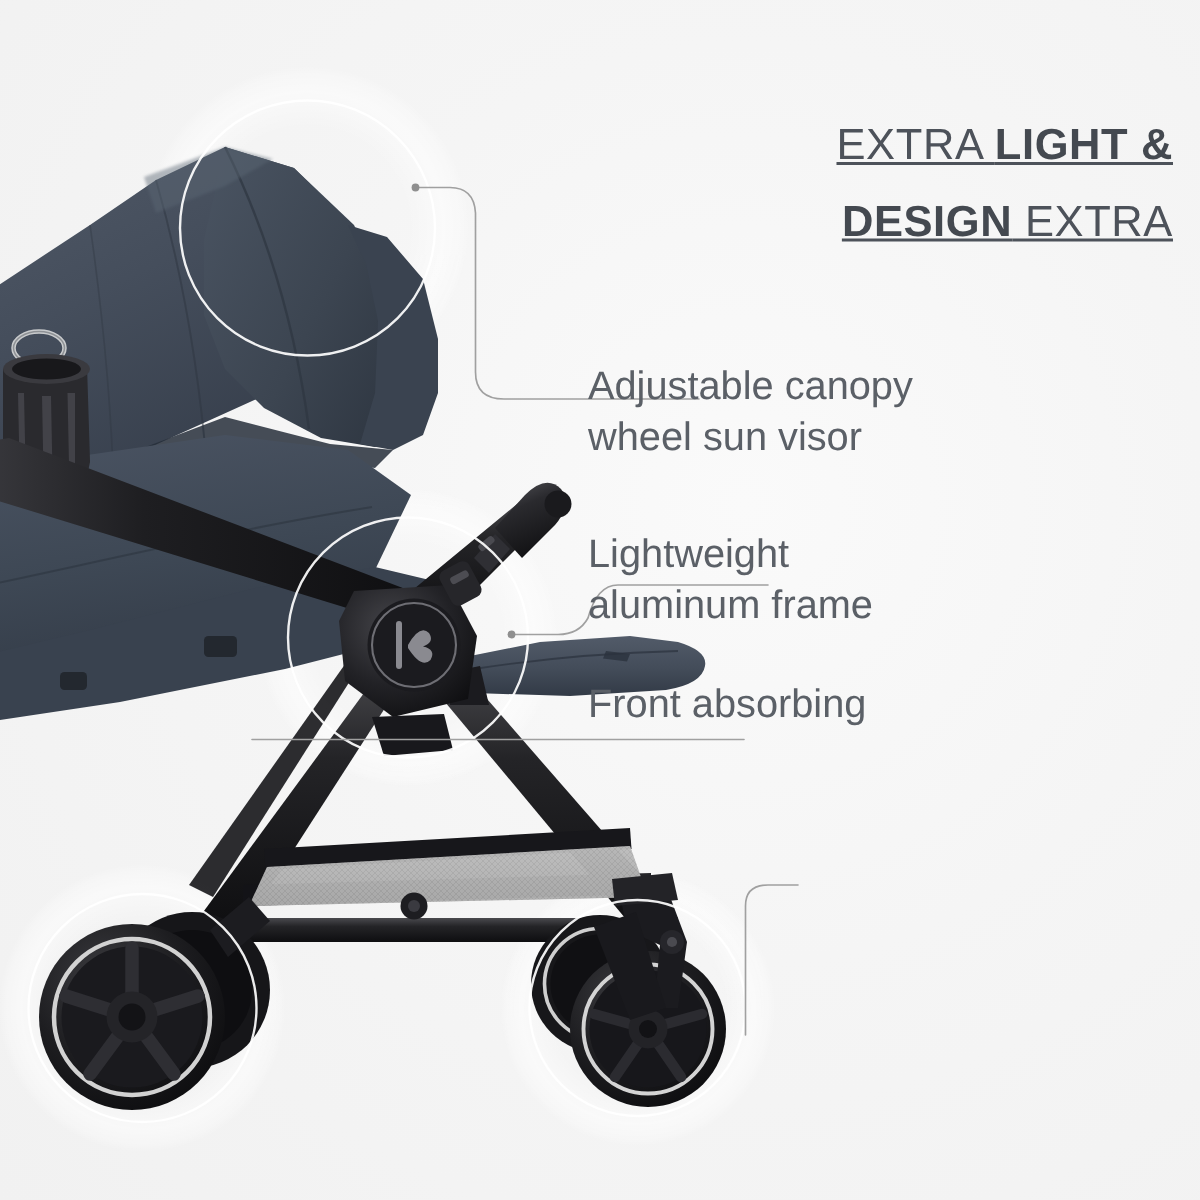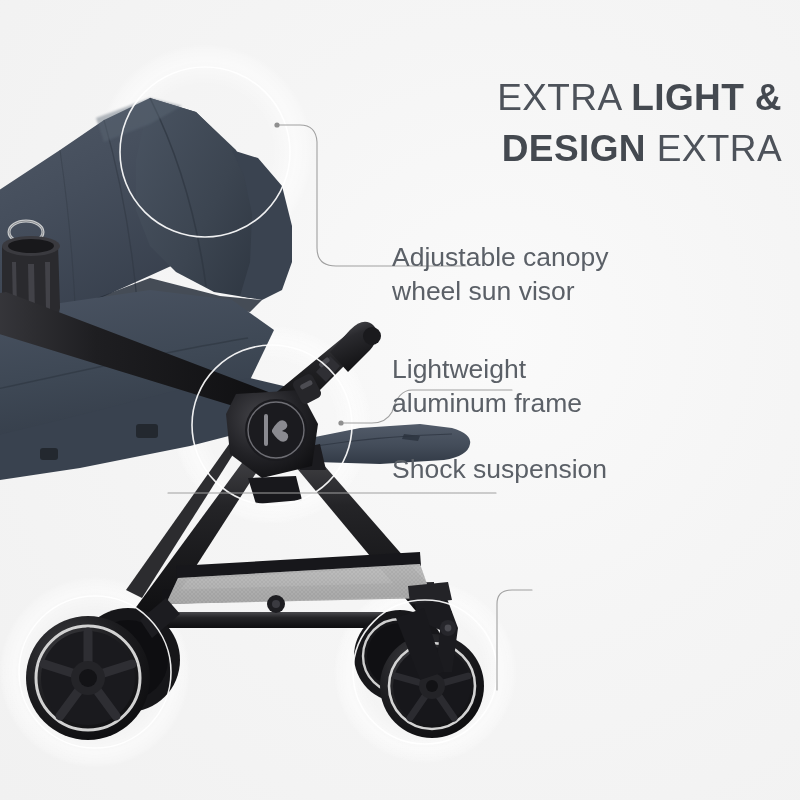--- a/index.html
+++ b/index.html
@@ -29,26 +29,27 @@
   }
   
   #title-block {
     position: absolute;
     left: 408px;
     top: 72px;
     width: 374px;
     text-align: right;
   }
   .title-line {
-    font-size: 37px;
+    font-size: 29px;
     line-height: 51px;
     letter-spacing: 0.4px;
     color: #4d525a;
     font-weight: 300;
     white-space: nowrap;
+    text-decoration: underline;
   }
   .title-line .b {
     font-weight: 700;
     color: #444950;
   }
   
   .feature {
     position: absolute;
     text-align: left;
     color: #5b6067;
@@ -346,17 +347,17 @@
     <span class="ln">Adjustable canopy</span>
     <span class="ln">wheel sun visor</span>
   </div>
 
   <div class="feature" id="feature-2">
     <span class="ln">Lightweight</span>
     <span class="ln">aluminum frame</span>
   </div>
 
   <div class="feature" id="feature-3">
-    <span class="ln">Shock suspension</span>
+    <span class="ln">Front absorbing</span>
   </div>
 
 
 </div>
 
 </body></html>

